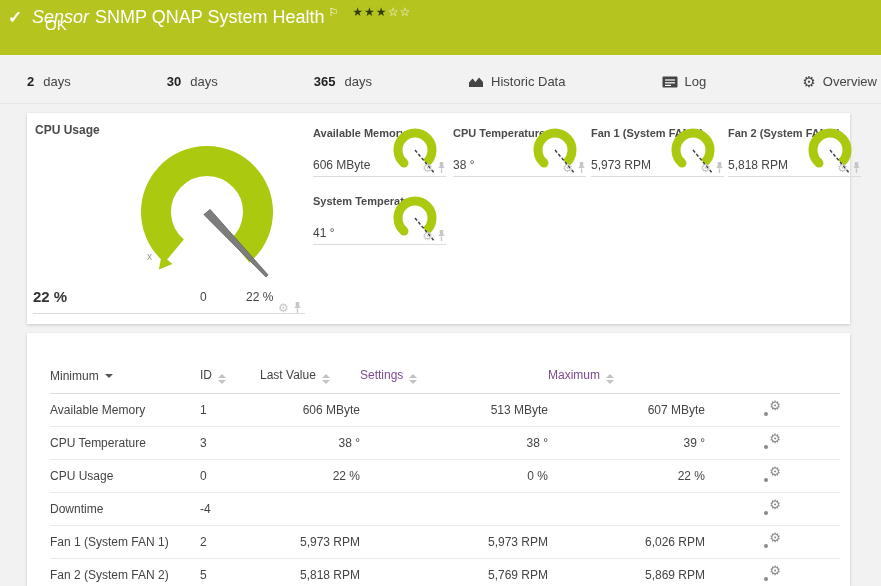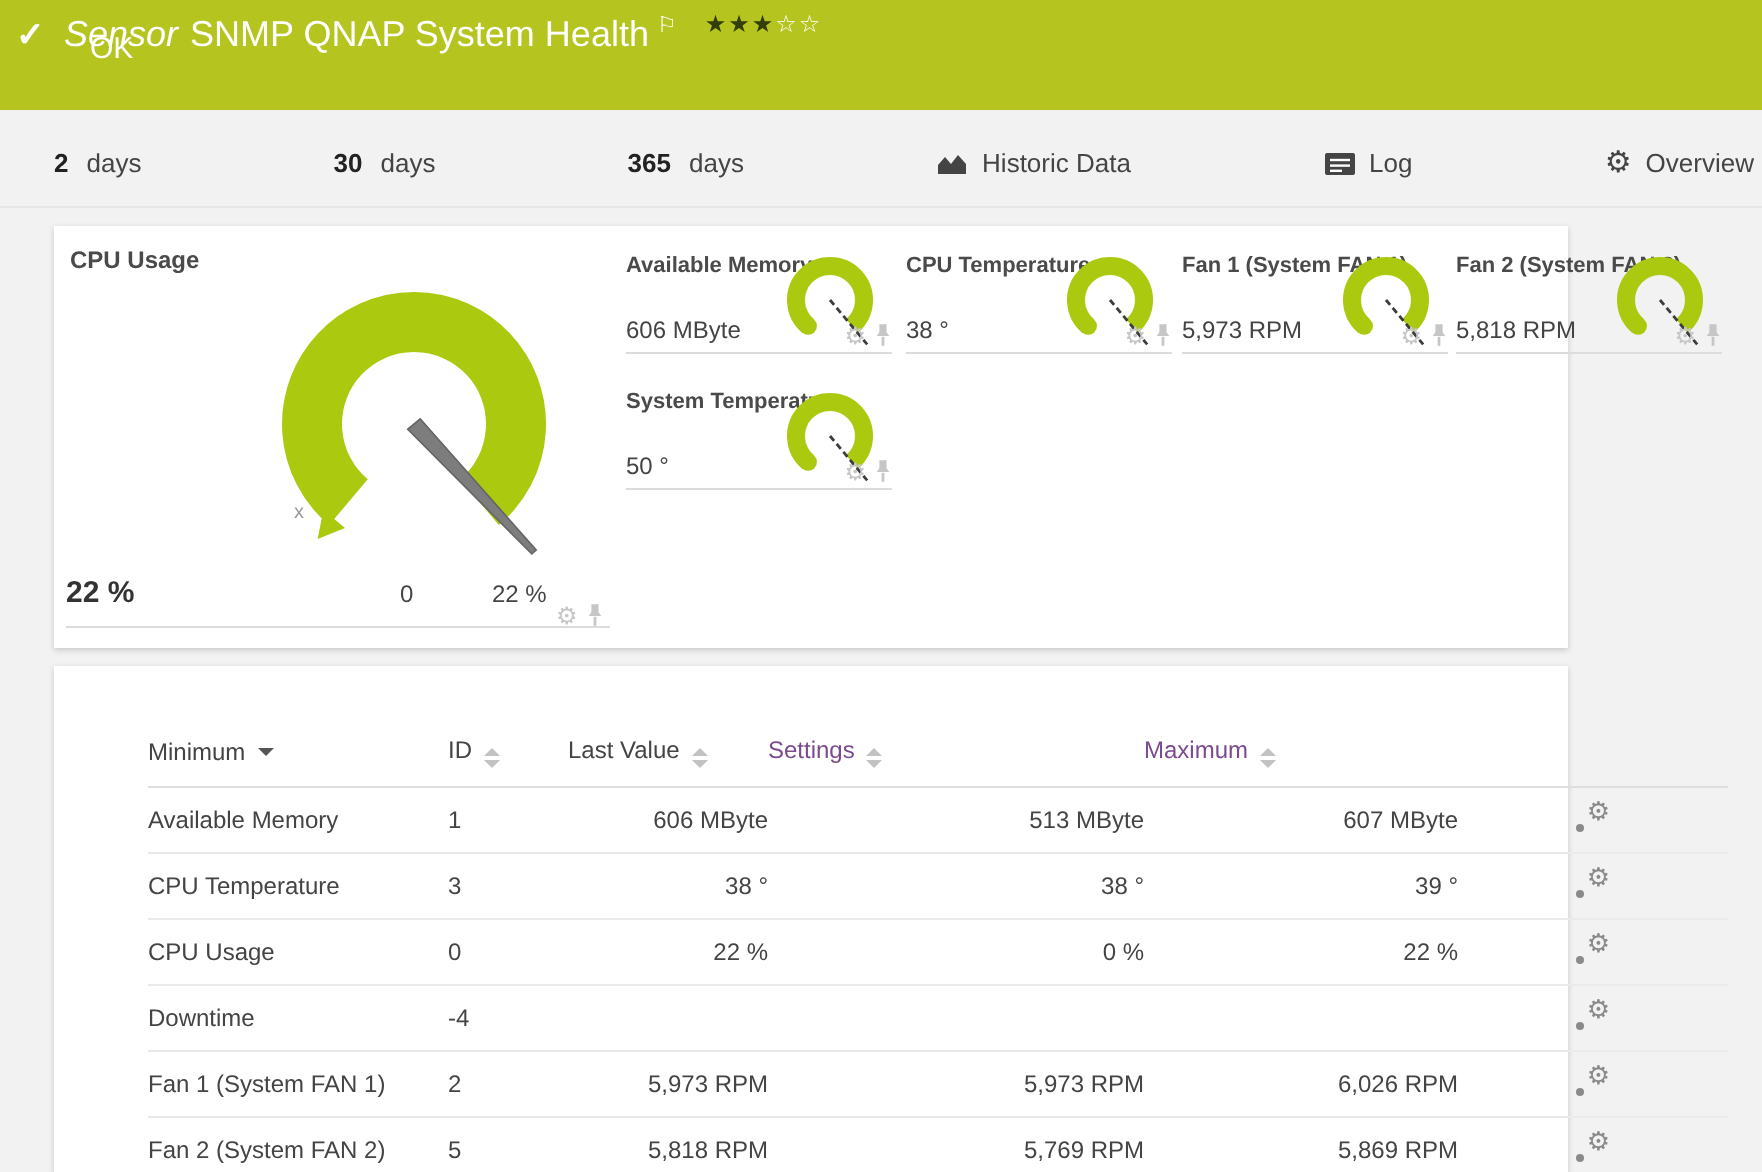--- a/index.html
+++ b/index.html
@@ -28,21 +28,21 @@
     display:flex; align-items:center; gap:7px; font-size:13px; color:#444;
     cursor:pointer; padding:0 4px; white-space:nowrap;
   }
   .tab b { color:#222; margin-right:2px; }
   .tab.active {
     font-weight:bold; color:#222; border-bottom:3px solid #1b9ad2; padding:0 26px;
   }
   .tab .gearglyph { font-size:15px; color:#444; line-height:1; }
   .tab svg { display:block; }
   
-  .card { position:absolute; left:27px; width:757px; background:#fff; box-shadow:0 1px 3px rgba(0,0,0,.18);padding-left:24px; }
+  .card { position:absolute; left:27px; width:823px; background:#fff; box-shadow:0 1px 3px rgba(0,0,0,.18); }
   .card.gcard { top:113px; height:211px; }
   .card.tcard { top:333px; height:253px; }
   
   .cpu-title { position:absolute; left:8px; top:10px; font-size:12px; font-weight:600; color:#4a4a4a; }
   .biggauge-svg { position:absolute; left:0; top:0; }
   .big-val { position:absolute; left:6px; top:175px; font-size:15px; font-weight:bold; color:#333; }
   .x-marker { position:absolute; left:120px; top:138px; font-size:10px; color:#9a9a9a; }
   .scale0   { position:absolute; left:173px; top:177px; font-size:12px; color:#444; }
   .scaleMax { position:absolute; left:219px; top:177px; font-size:12px; color:#444; }
   .bigline { position:absolute; left:6px; top:200px; width:272px; border-top:1px solid #dcdcdc; }
@@ -210,21 +210,21 @@
       </div>
     </div>
 
     <div class="mini m5">
       <div class="mtitle">System Temperature</div>
       <svg class="mg" width="46" height="48" viewBox="0 0 46 48">
         <path d="M12.07 36.02 A17 17 0 1 1 33.93 36.02" fill="none" stroke="#abc90f" stroke-width="9"></path>
         <circle cx="12.07" cy="36.02" r="4.4" fill="#abc90f"></circle>
         <line x1="23" y1="23" x2="41.6" y2="45.2" stroke="#3c3c3c" stroke-width="1.4" stroke-dasharray="3.2 2"></line>
       </svg>
-      <div class="mval">50 °</div>
+      <div class="mval">41 °</div>
       <div class="corner-icons">
         <span class="gearglyph">⚙</span>
         <svg width="9" height="13" viewBox="0 0 10 14">
           <path d="M3 1h4v4.5l1.5 2H1.5L3 5.5z" fill="#c6c6c6"></path>
           <line x1="5" y1="8" x2="5" y2="13" stroke="#c6c6c6" stroke-width="1.5"></line>
         </svg>
       </div>
     </div>
   </div>
 

